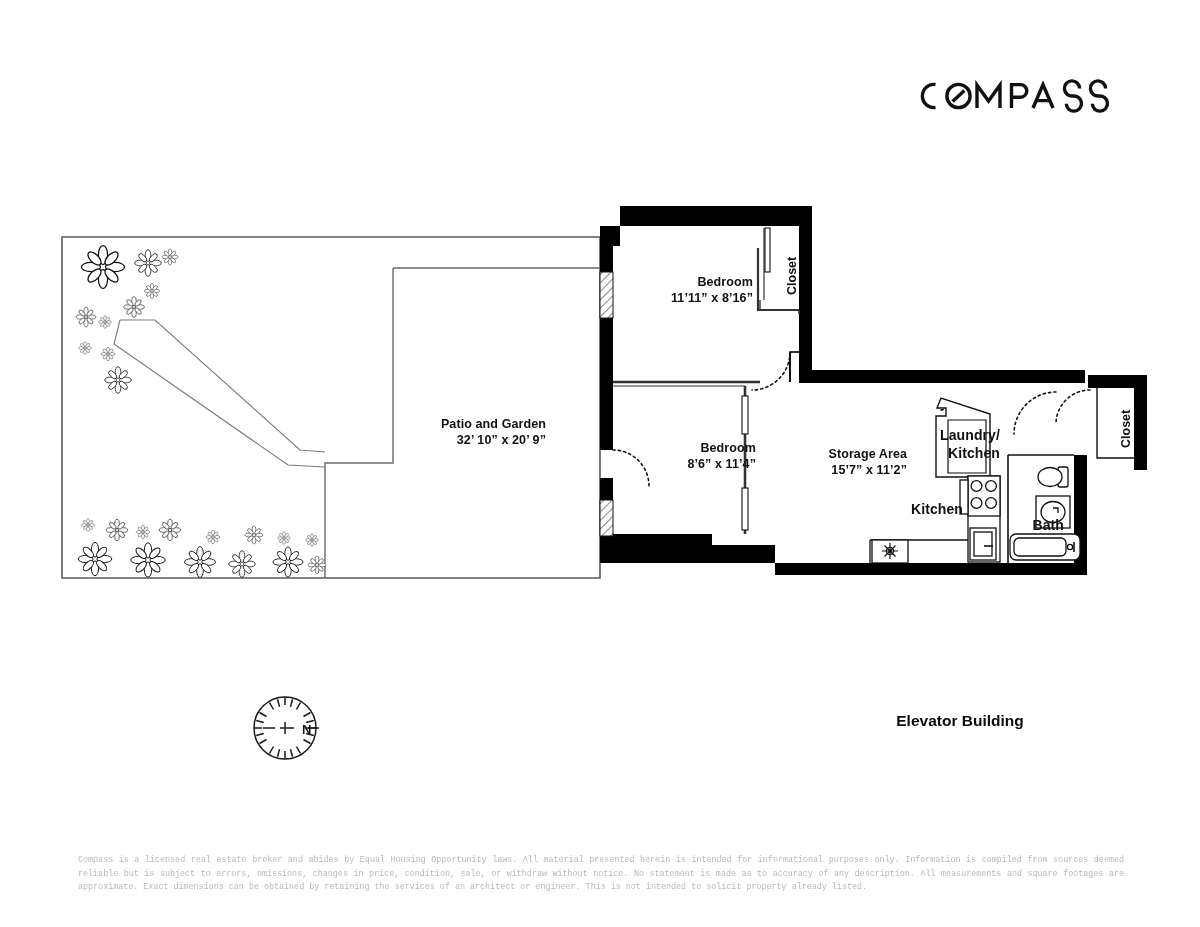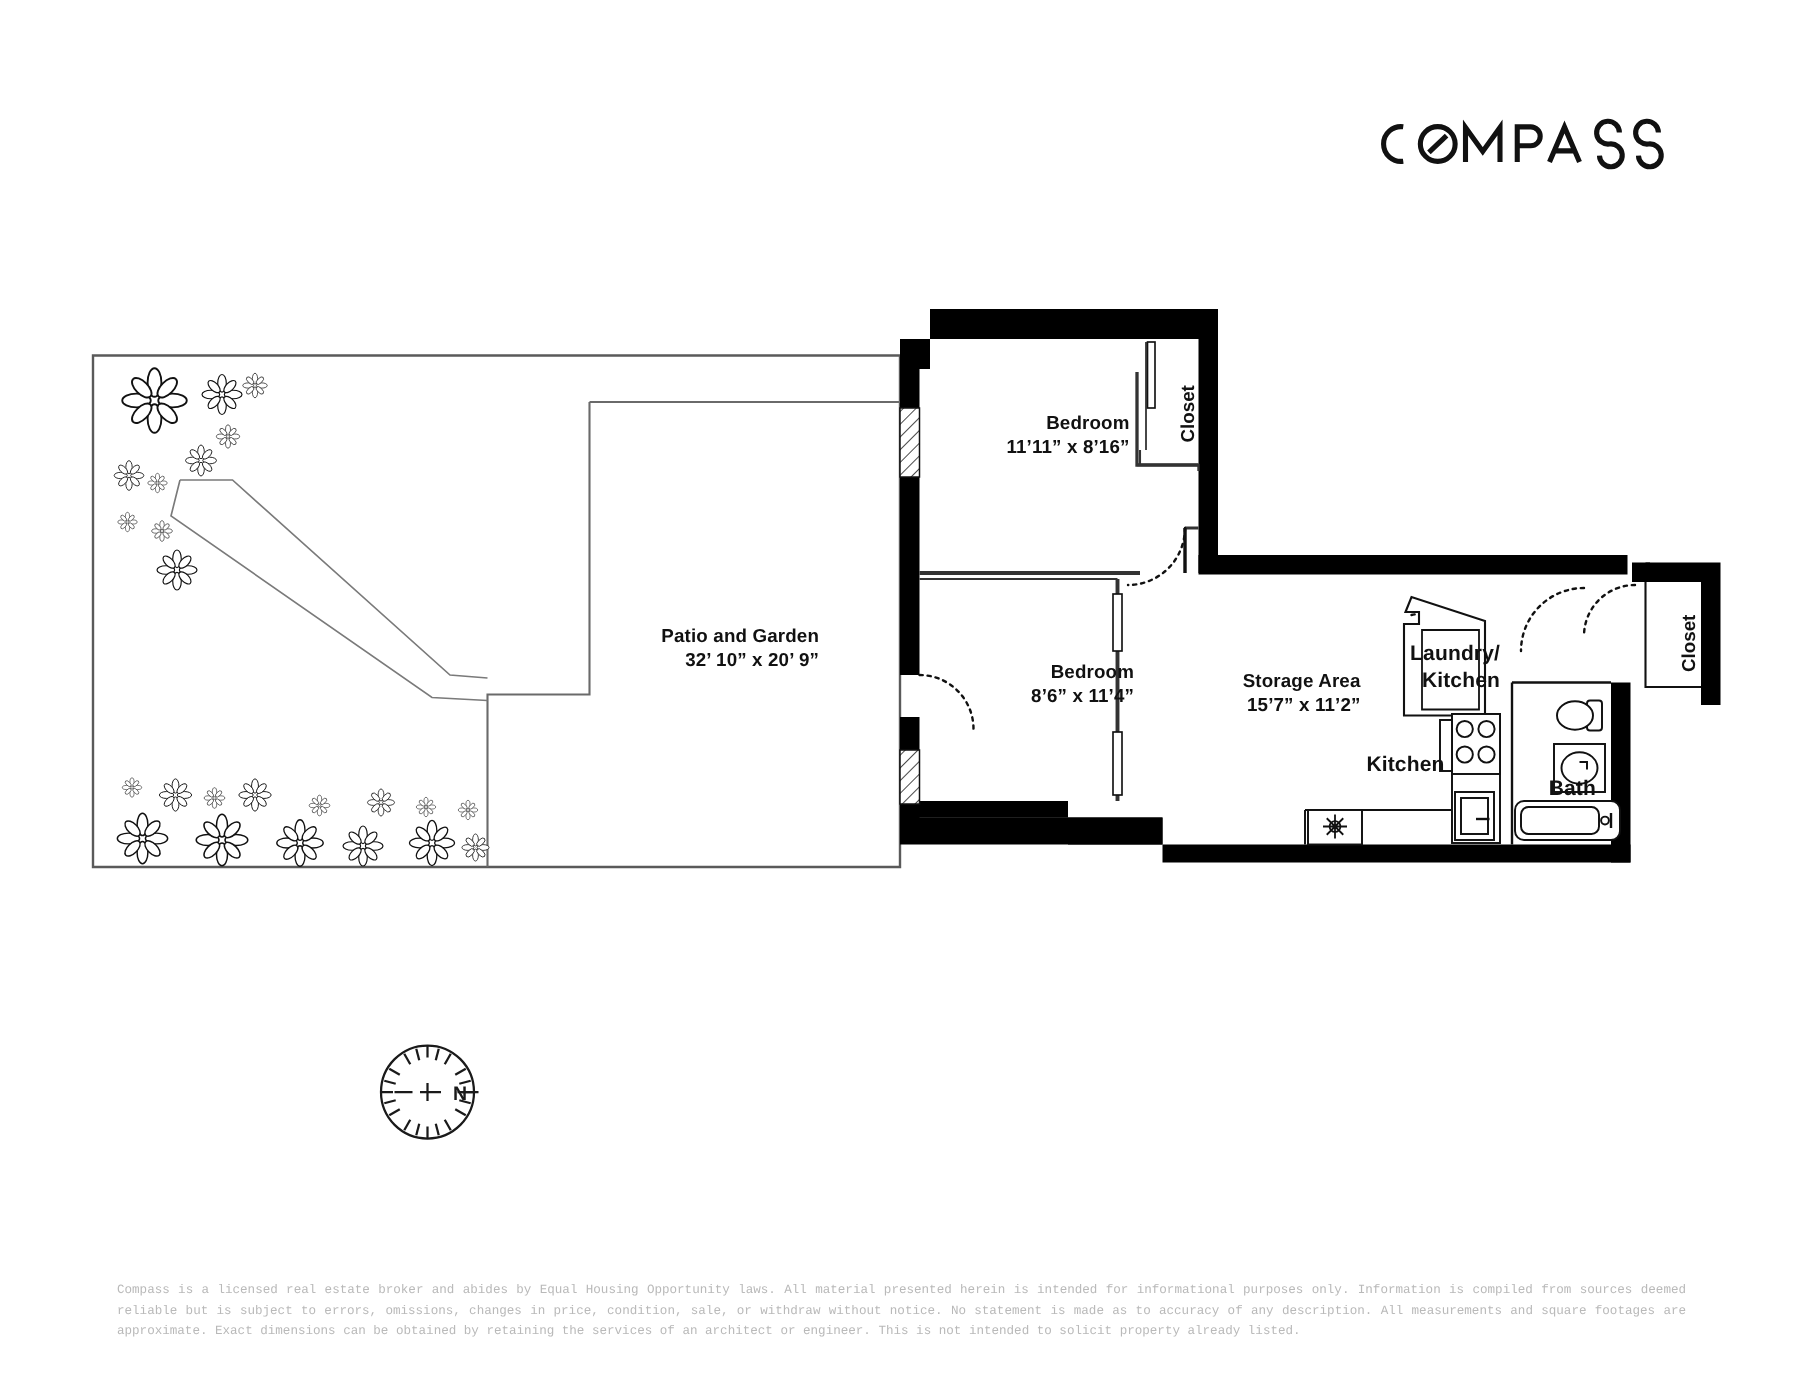--- a/index.html
+++ b/index.html
@@ -619,17 +619,18 @@
         <line x1="18" y1="40" x2="30" y2="40"></line>
         <line x1="35" y1="40" x2="49" y2="40"></line>
         <line x1="40" y1="34" x2="40" y2="46"></line>
         <line x1="60" y1="40" x2="74" y2="40"></line>
       </g>
       <text x="57" y="45.5" font-family="'Liberation Sans', sans-serif" font-size="13" font-weight="700" fill="#1a1a1a">N</text>
     </svg>
   </div>
 
   <div class="address">
+    <div class="sub">Elevator Building</div>
   </div>
 
   <div class="disclaimer">Compass is a licensed real estate broker and abides by Equal Housing Opportunity laws. All material presented herein is intended for informational purposes only. Information is compiled from sources deemed reliable but is subject to errors, omissions, changes in price, condition, sale, or withdraw without notice. No statement is made as to accuracy of any description. All measurements and square footages are approximate. Exact dimensions can be obtained by retaining the services of an architect or engineer. This is not intended to solicit property already listed.</div>
 
 </div>
 
 </body></html>

